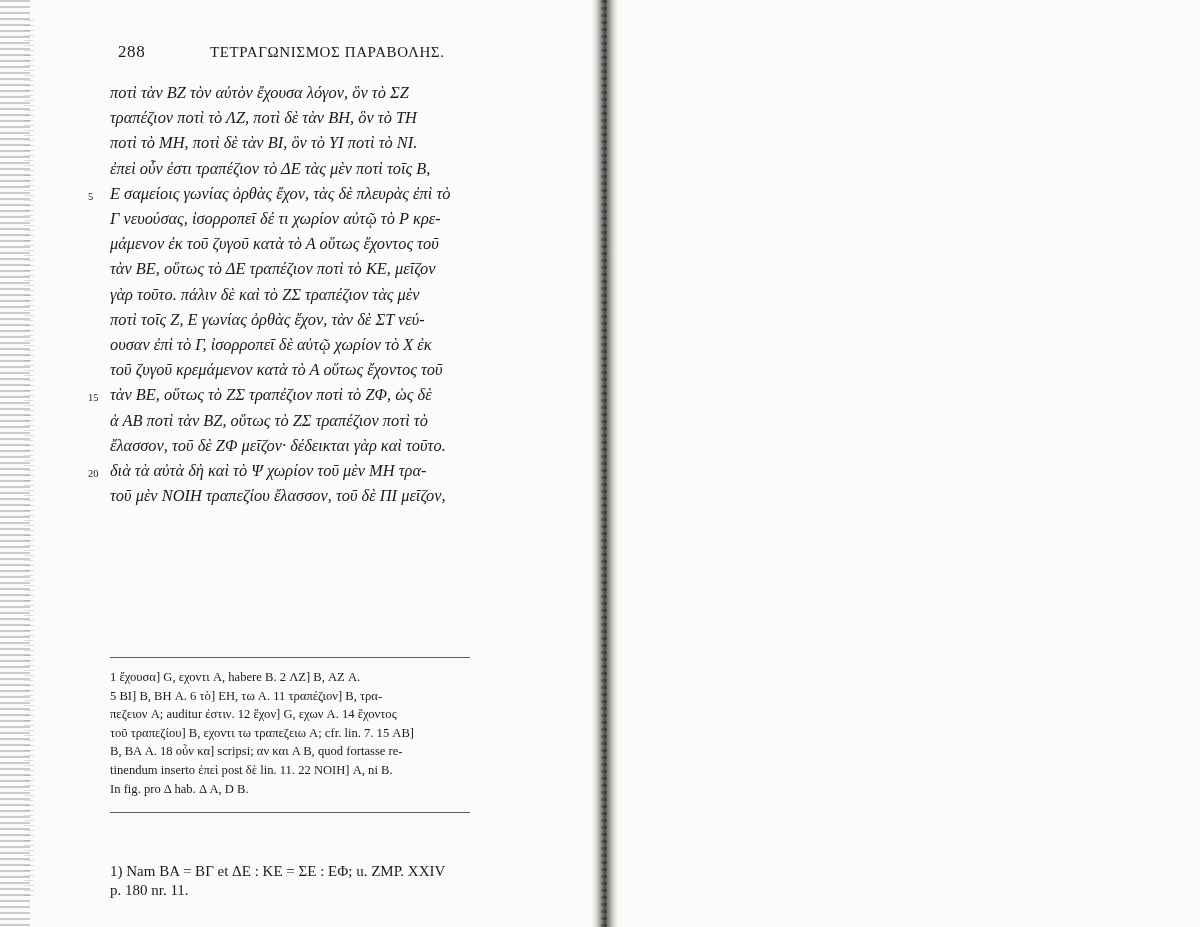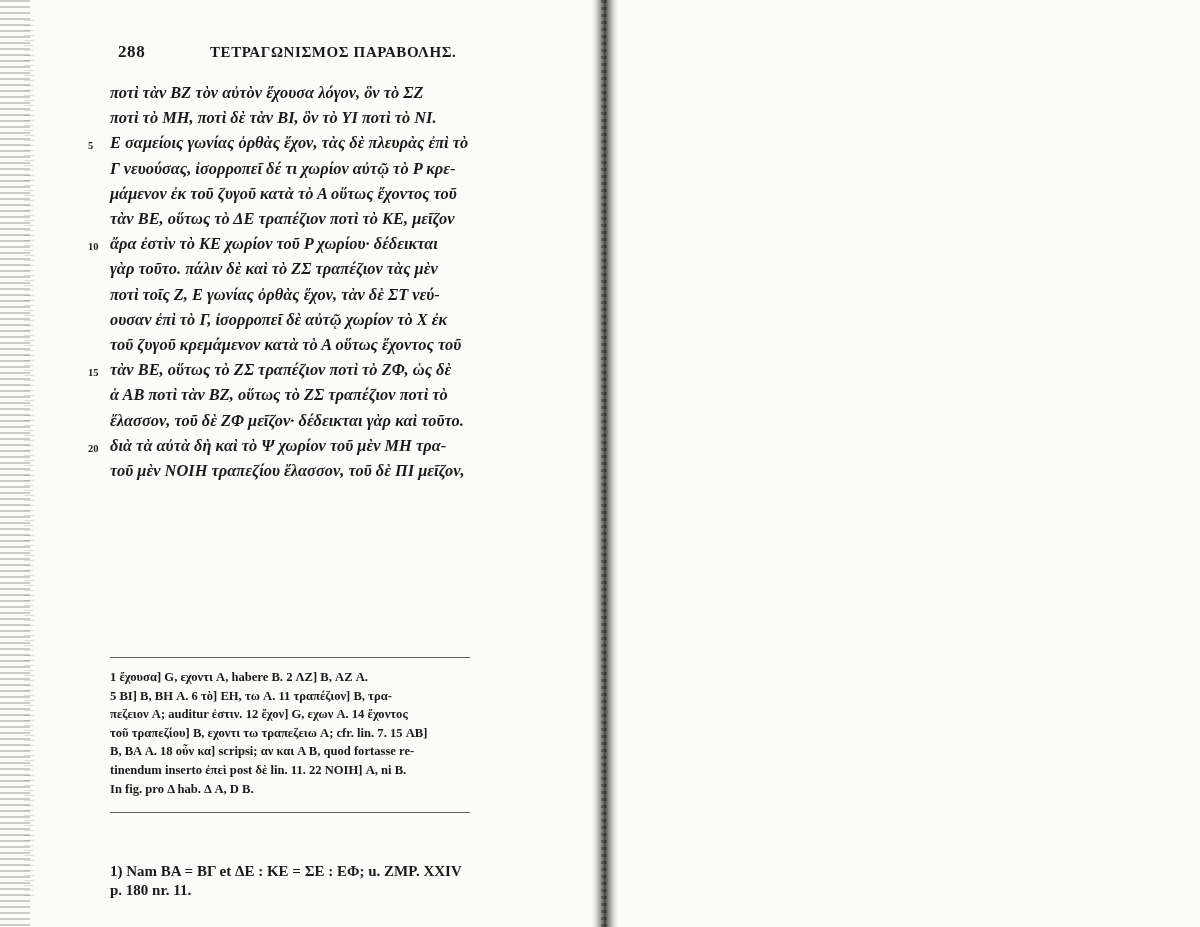--- a/index.html
+++ b/index.html
@@ -2,21 +2,21 @@
 <html><head>
 <meta charset="utf-8">
 <style>
   html,body{margin:0;padding:0;}
   body{
     width:1200px;height:927px;overflow:hidden;
     background:#fbfbf9;
     font-family:"Liberation Serif", serif;
     color:#1a1a1a;
   }
-  .page{position:relative;width:1200px;height:658px;font-weight:bold;}
+  .page{position:relative;width:1200px;height:658px;}
 
   
   .gutter{
     position:absolute;left:592px;top:0;width:26px;height:927px;
     background:
       linear-gradient(90deg,
         rgba(255,255,255,0) 0%,
         rgba(120,115,110,.28) 18%,
         rgba(60,58,55,.70) 42%,
         rgba(30,29,28,.85) 50%,
@@ -90,26 +90,27 @@
   <div class="edge-left2"></div>
   <div class="gutter"></div>
 
   <div class="leaf leaf-left">
 
     <div class="head folio l-folio">288</div>
     <div class="head l-title">ΤΕΤΡΑΓΩΝΙΣΜΟΣ ΠΑΡΑΒΟΛΗΣ.</div>
 
     <div class="greek" id="greek-block">
         <div class="ln"><span>ποτὶ τὰν BZ τὸν αὐτὸν ἔχουσα λόγον, ὃν τὸ ΣΖ</span></div>
+        <div class="ln"><span>τραπέζιον ποτὶ τὸ ΛΖ, ποτὶ δὲ τὰν ΒΗ, ὃν τὸ ΤΗ</span></div>
         <div class="ln"><span>ποτὶ τὸ ΜΗ, ποτὶ δὲ τὰν ΒΙ, ὃν τὸ ΥΙ ποτὶ τὸ ΝΙ.</span></div>
+        <div class="ln"><span>ἐπεὶ οὖν ἐστι τραπέζιον τὸ ΔΕ τὰς μὲν ποτὶ τοῖς Β,</span></div>
         <div class="ln"><span class="num">5</span><span>Ε σαμείοις γωνίας ὀρθὰς ἔχον, τὰς δὲ πλευρὰς ἐπὶ τὸ</span></div>
         <div class="ln"><span>Γ νευούσας, ἰσορροπεῖ δέ τι χωρίον αὐτῷ τὸ Ρ κρε-</span></div>
         <div class="ln"><span>μάμενον ἐκ τοῦ ζυγοῦ κατὰ τὸ Α οὕτως ἔχοντος τοῦ</span></div>
         <div class="ln"><span>τὰν ΒΕ, οὕτως τὸ ΔΕ τραπέζιον ποτὶ τὸ ΚΕ, μεῖζον</span></div>
-        <div class="ln"><span class="num">10</span><span>ἄρα ἐστὶν τὸ ΚΕ χωρίον τοῦ Ρ χωρίου· δέδεικται</span></div>
         <div class="ln"><span>γὰρ τοῦτο. πάλιν δὲ καὶ τὸ ΖΣ τραπέζιον τὰς μὲν</span></div>
         <div class="ln"><span>ποτὶ τοῖς Ζ, Ε γωνίας ὀρθὰς ἔχον, τὰν δὲ ΣΤ νεύ-</span></div>
         <div class="ln"><span>ουσαν ἐπὶ τὸ Γ, ἰσορροπεῖ δὲ αὐτῷ χωρίον τὸ Χ ἐκ</span></div>
         <div class="ln"><span>τοῦ ζυγοῦ κρεμάμενον κατὰ τὸ Α οὕτως ἔχοντος τοῦ</span></div>
         <div class="ln"><span class="num">15</span></div>
         <div class="ln"><span>τὰν ΒΕ, οὕτως τὸ ΖΣ τραπέζιον ποτὶ τὸ ΖΦ, ὡς δὲ</span></div>
         <div class="ln"><span>ἁ ΑΒ ποτὶ τὰν ΒΖ, οὕτως τὸ ΖΣ τραπέζιον ποτὶ τὸ</span></div>
         <div class="ln"><span>ἔλασσον, τοῦ δὲ ΖΦ μεῖζον· δέδεικται γὰρ καὶ τοῦτο.</span></div>
         <div class="ln"><span class="num">20</span><span>διὰ τὰ αὐτὰ δὴ καὶ τὸ Ψ χωρίον τοῦ μὲν ΜΗ τρα-</span></div>
         <div class="ln"><span>τοῦ μὲν ΝΟΙΗ τραπεζίου ἔλασσον, τοῦ δὲ ΠΙ μεῖζον,</span></div>

